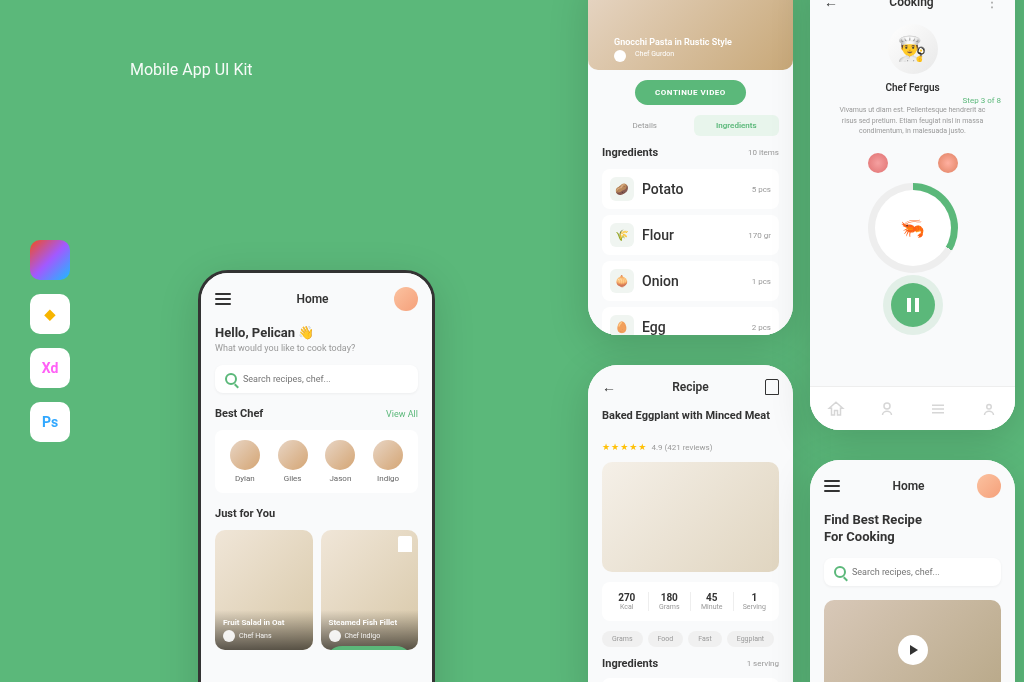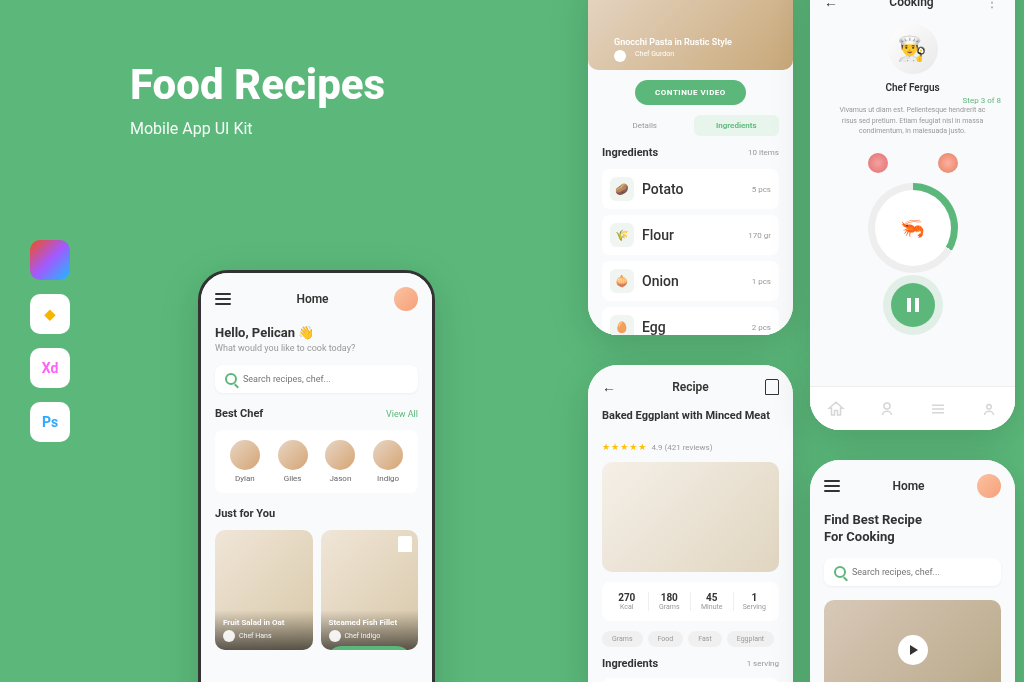--- a/index.html
+++ b/index.html
@@ -92,21 +92,20 @@
 .play-btn{width:30px;height:30px;border-radius:50%;background:#fff;display:flex;align-items:center;justify-content:center}
 .play-btn::after{content:'';border-left:8px solid #333;border-top:5px solid transparent;border-bottom:5px solid transparent;margin-left:2px}
 .serv-row{display:flex;justify-content:space-between;align-items:center;margin-bottom:8px}
 .serv{font-size:8px;color:#999}
 .three-dots{font-size:14px;color:#999;letter-spacing:2px}
 </style>
 </head>
 <body>
 
 <div class="hero">
-  <h1>Food Recipes</h1>
   <p>Mobile App UI Kit</p>
 </div>
 
 <div class="tool-icons">
   <div class="tool-icon figma"></div>
   <div class="tool-icon sketch">◆</div>
   <div class="tool-icon xd">Xd</div>
   <div class="tool-icon ps">Ps</div>
 </div>
 

